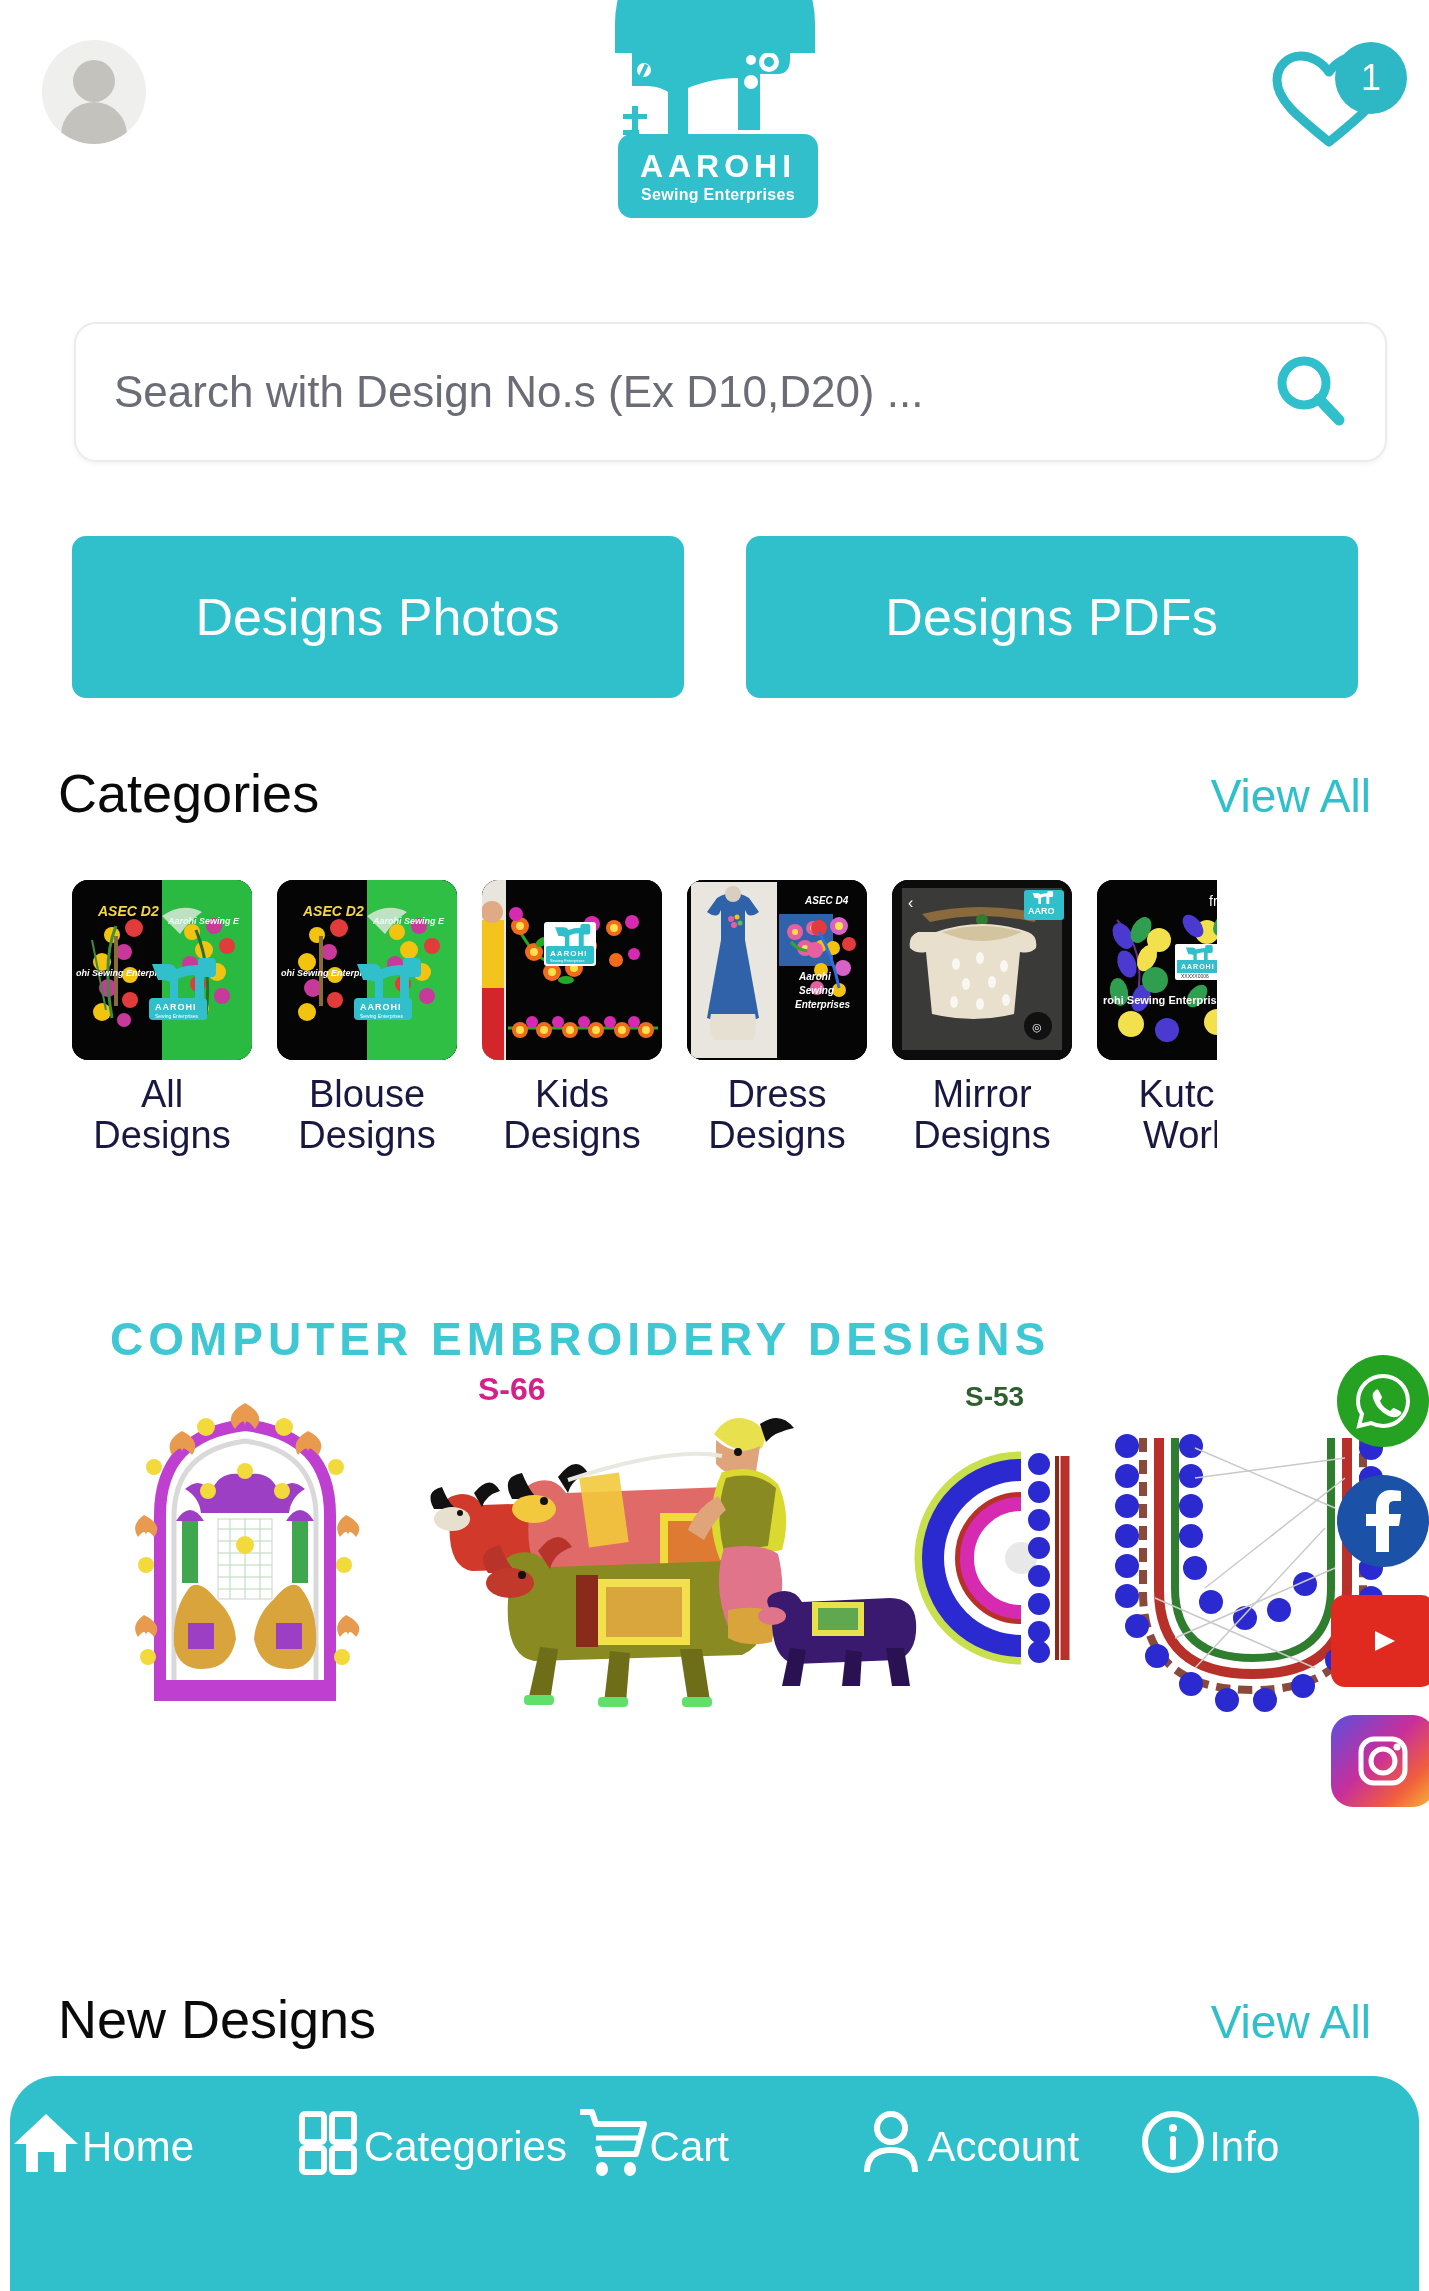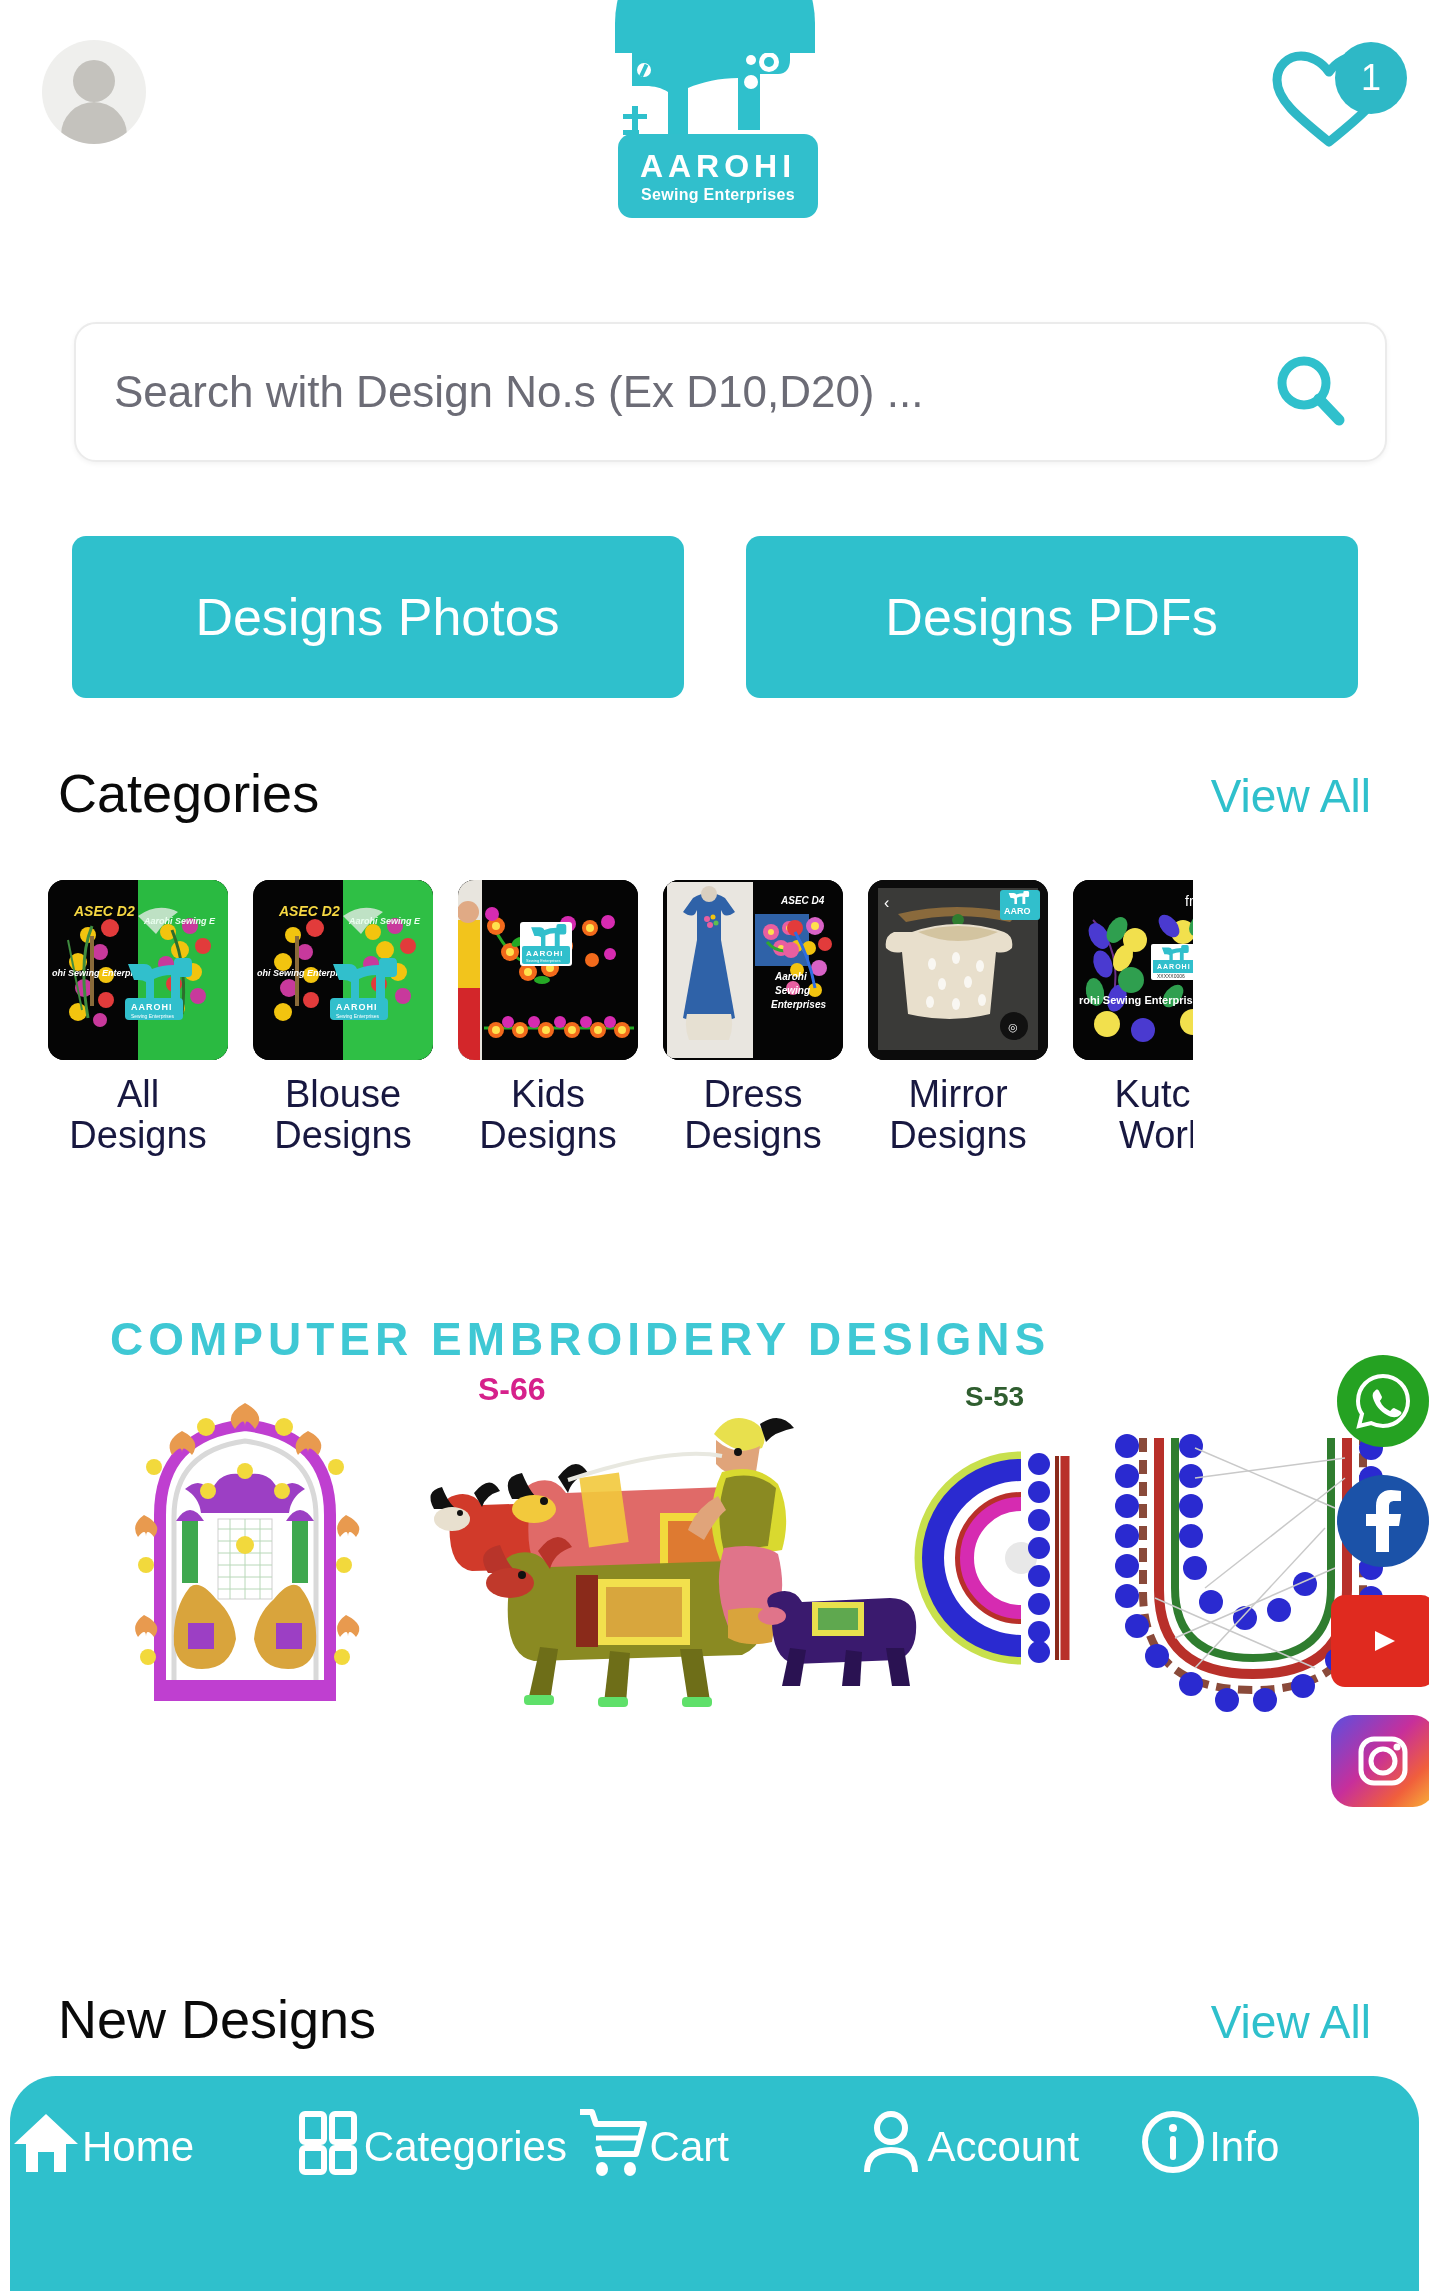--- a/index.html
+++ b/index.html
@@ -162,21 +162,21 @@
   .section-title { font-size: 54px; color: #0a0a0a; }
   .view-all { font-size: 46px; color: #2fc0cc; cursor: pointer; }
 
   
   .cat-strip {
     position: absolute;
     left: 0; top: 880px;
     width: 1429px; height: 300px;
     display: flex;
     gap: 25px;
-    padding-left: 48px;
+    padding-left: 72px;
     overflow: hidden;
   }
   .cat-item { width: 180px; flex: 0 0 auto; }
   .cat-thumb {
     width: 180px; height: 180px;
     border-radius: 16px;
     overflow: hidden;
     position: relative;
     background: #000;
   }

